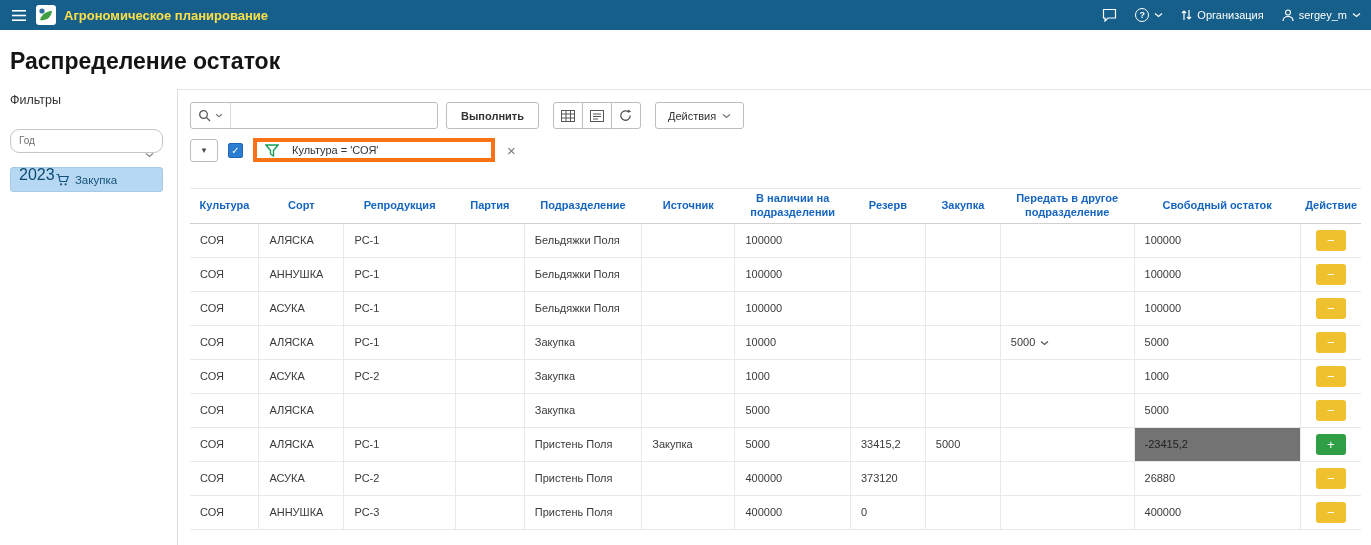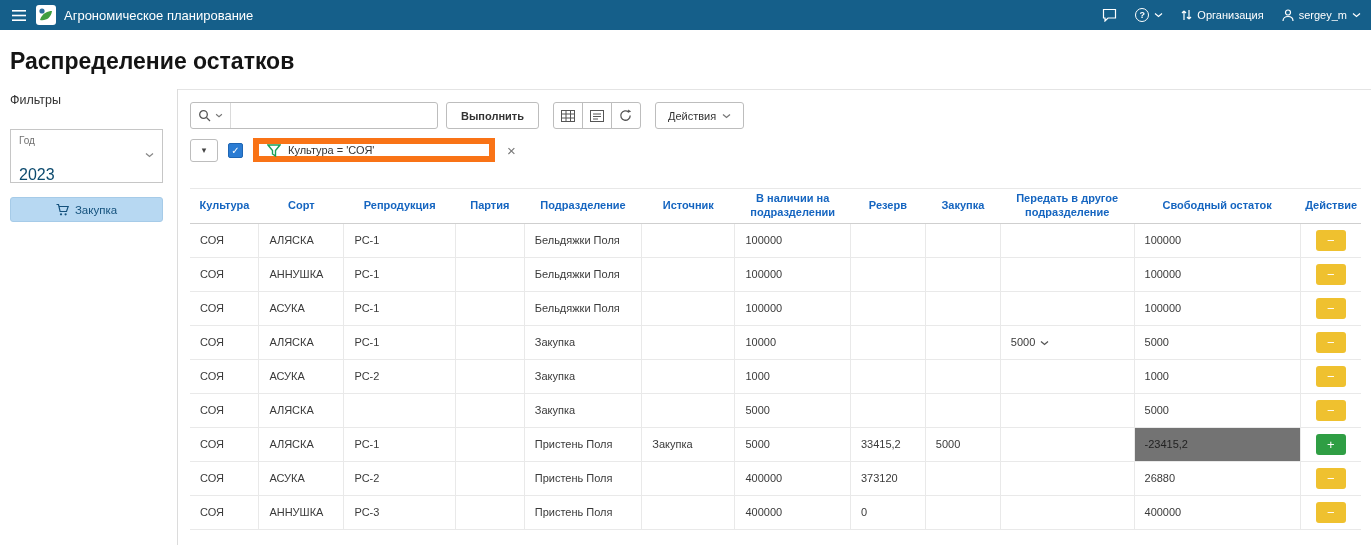--- a/index.html
+++ b/index.html
@@ -4,33 +4,33 @@
 <style>
   *{box-sizing:border-box;margin:0;padding:0}
   html,body{width:1371px;height:545px;overflow:hidden}
   body{font-family:"Liberation Sans","DejaVu Sans",sans-serif;background:#fff;color:#333;display:flex;flex-direction:column;font-size:12px}
 
   
   .topbar{height:30px;background:#155f8a;display:flex;align-items:center;padding:0 10px;flex:0 0 auto;color:#fff}
   .icon-btn{background:none;border:none;cursor:pointer;display:flex;align-items:center;justify-content:center;color:#fff;padding:2px}
   .hamburger{margin-right:8px}
   .logo{width:20px;height:20px;margin-right:8px;display:flex;align-items:center}
-  .app-title{font-size:13px;font-weight:normal;color:#ffffff}
+  .app-title{font-size:13px;font-weight:bold;color:#fde047}
   .tb-right{margin-left:auto;display:flex;align-items:center;gap:18px;font-size:11px}
   .tb-item{display:flex;align-items:center;gap:5px;cursor:pointer;color:#fff}
   .help-circle{width:14px;height:14px;border:1px solid #fff;border-radius:50%;display:flex;align-items:center;justify-content:center;font-size:9px;font-weight:bold}
 
   
   .page-title{font-size:23px;font-weight:600;color:#141414;margin:18px 0 14px 10px;flex:0 0 auto}
 
   
   .layout{flex:1;display:flex;overflow:hidden}
   .sidebar{width:178px;flex:0 0 auto;border-right:1px solid #dcdcdc;padding:4px 14px 0 10px}
   .sidebar-title{font-size:12.5px;color:#333;margin-bottom:22px}
-  .year-select{position:relative;border:1px solid #c6c6c6;border-radius:0;height:54px;padding:5px 8px;cursor:pointer;margin-bottom:14px;background:#fff}
+  .year-select{position:relative;border:1px solid #c6c6c6;border-radius:9px;height:24px;padding:5px 8px;cursor:pointer;margin-bottom:14px;background:#fff}
   .year-label{font-size:10px;color:#707070;display:block}
   .year-value{font-size:16px;color:#0c4a6e;margin-top:20px;display:block}
   .year-chev{position:absolute;right:8px;top:17px;color:#888}
   .btn-apply{width:100%;height:25px;background:#3ba10b;color:#fff;border:none;border-radius:3px;font-size:11.5px;font-weight:bold;display:flex;align-items:center;justify-content:center;gap:6px;cursor:pointer;margin-bottom:7px}
   .btn-purchase{width:100%;height:25px;background:#b7d8f2;color:#14517c;border:1px solid #a6cbe8;border-radius:3px;font-size:11.5px;display:flex;align-items:center;justify-content:center;gap:6px;cursor:pointer}
 
   .main{flex:1;padding:12px 10px 0 12px;border-top:1px solid #e4e4e4;display:flex;flex-direction:column;overflow:hidden}
 
   
   .toolbar{display:flex;align-items:center;flex:0 0 auto}
@@ -44,21 +44,21 @@
   .btn-group .btn:first-child{border-radius:3px 0 0 3px}
   .btn-group .btn:last-child{border-radius:0 3px 3px 0}
   .btn-group .btn + .btn{margin-left:-1px}
   .btn-actions{margin-left:14px;padding:0 12px;gap:6px;color:#333}
   .btn-actions .chev{color:#777}
 
   
   .filter-row{display:flex;align-items:center;margin-top:9px;flex:0 0 auto}
   .btn-filter-toggle{width:28px;height:23px;font-size:9px;color:#444}
   .filter-check{width:15px;height:15px;background:#2b7cd3;border-radius:2px;margin-left:10px;display:flex;align-items:center;justify-content:center;color:#fff;font-size:10px;cursor:pointer;border:1px solid #1f66b4}
-  .filter-chip{display:flex;align-items:center;gap:7px;border:6px solid #f97316;height:24px;width:242px;margin-left:10px;padding:0 8px;background:#fff}
+  .filter-chip{display:flex;align-items:center;gap:13px;border:4px solid #f97316;height:24px;width:242px;margin-left:10px;padding:0 8px;background:#fff}
   .filter-expr{font-size:11px;color:#333;white-space:nowrap}
   .filter-close{margin-left:12px;color:#777;font-size:15px;cursor:pointer;line-height:1}
 
   
   .grid-wrap{flex:0 0 auto;margin-top:26px}
   table.grid{width:100%;border-collapse:collapse;table-layout:fixed}
   .grid th{color:#1565c0;font-size:11px;font-weight:bold;padding:3px 5px;border-bottom:1px solid #cfcfcf;border-top:1px solid #e8e8e8;height:32px;vertical-align:middle;text-align:center;line-height:1.25;cursor:pointer}
   .grid td{font-size:11px;color:#3a3a3a;border:1px solid #e9e9e9;padding:4px 10px;height:34px;background:#fff;overflow:hidden;white-space:nowrap}
   .grid td:first-child{border-left:none}
   .grid td:last-child{border-right:none}
@@ -117,21 +117,21 @@
           <path d="M1 12c0-3 2.2-4.5 5-4.5S11 9 11 12" fill="none" stroke="#fff" stroke-width="1.2"></path>
         </svg>
       <span>sergey_m</span>
       <svg width="9" height="6" viewBox="0 0 9 6">
           <polyline points="1,1.5 4.5,4.5 8,1.5" fill="none" stroke="#fff" stroke-width="1.2"></polyline>
         </svg>
     </span>
   </div>
 </header>
 
-<h1 class="page-title">Распределение остатков</h1>
+<h1 class="page-title">Распределение остаток</h1>
 
 <div class="layout">
 
   <aside class="sidebar">
     <div class="sidebar-title">Фильтры</div>
 
     <div class="year-select">
       <span class="year-label">Год</span>
       <span class="year-value">2023</span>
       <span class="year-chev">

